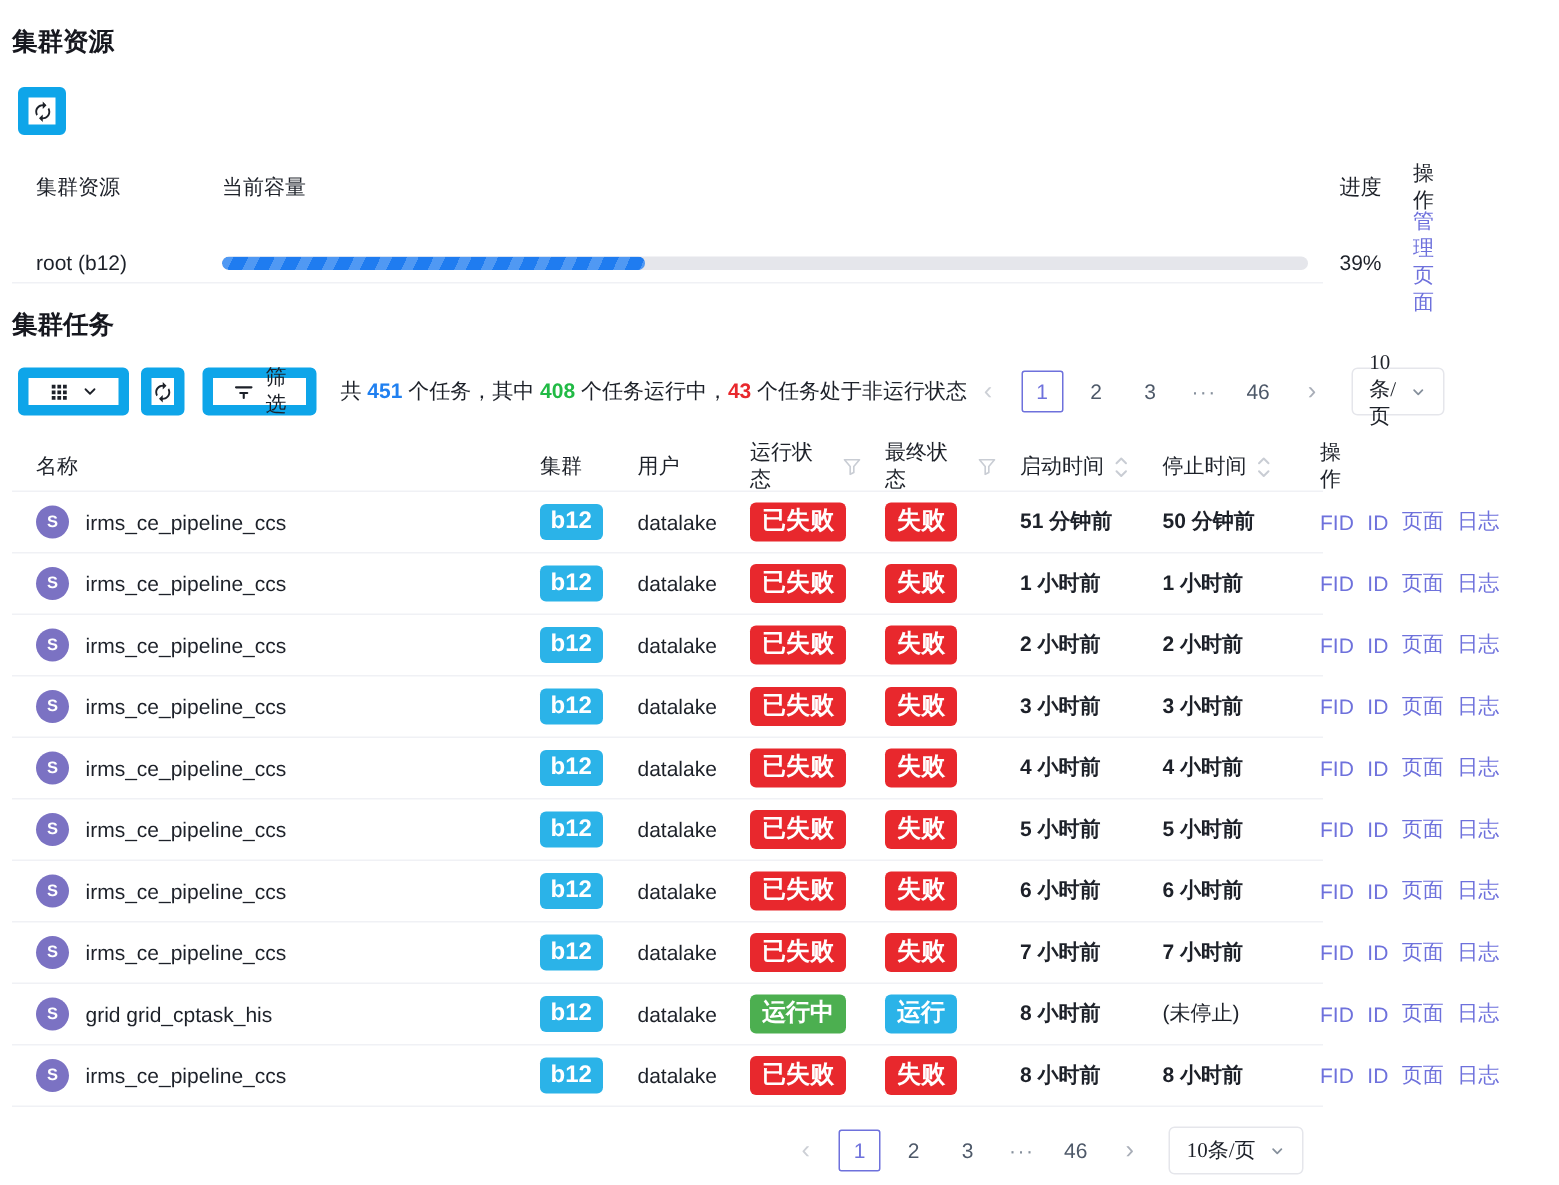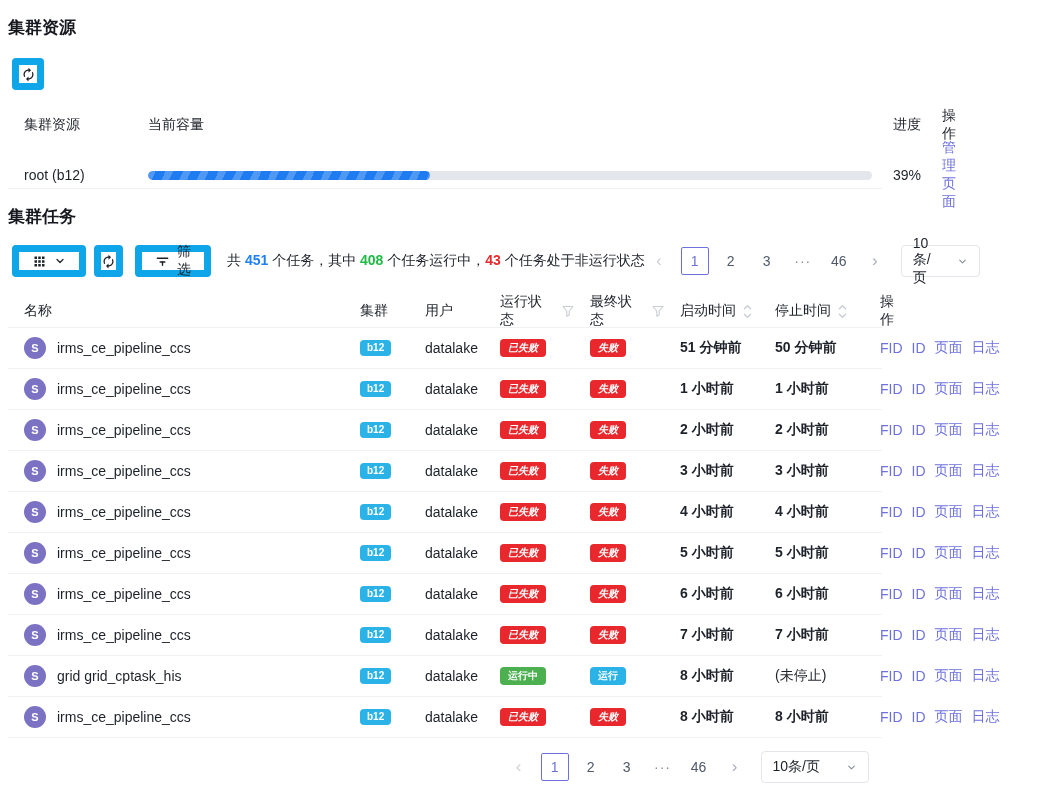--- a/index.html
+++ b/index.html
@@ -56,22 +56,22 @@
   .pg-btn {
     min-width:28px; height:28px; border:none; background:transparent; color:#4e5969;
     font-size:14px; display:inline-flex; align-items:center; justify-content:center;
     border-radius:2px; cursor:pointer;
   }
   .pg-arrow { font-size:17px; color:#a9aeb8; }
   .pg-arrow.disabled { color:#cdd0d6; cursor:default; }
   .pg-num.active { border:1px solid var(--purple,#6e71dc); color:var(--purple,#6e71dc); }
   .pg-ellipsis { color:#86909c; letter-spacing:1px; }
   .page-size {
-    display:inline-flex; align-items:center; gap:26px; height:32px; padding:0 11px;
-    border:1px solid #e5e6eb; border-radius:4px; margin-left:12px; cursor:pointer; background:#fff;
+    display:inline-flex; align-items:center; gap:9px; height:32px; padding:0 11px;
+    border:1px solid #e5e6eb; border-radius:4px; margin-left:12px; cursor:pointer; background:#fff;font-family:Liberation Serif, serif;
   }
   .pagination-wrap { display:flex; align-items:center; margin-right:13px; }
 
   
   .task-table { margin-top:16px; }
   .t-header, .trow {
     display:grid; grid-template-columns:336px 65px 75px 90px 90px 95px 105px 1fr;
     align-items:center;
   }
   .t-header { height:35px; font-weight:500; border-bottom:1px solid #f0f1f5; }
@@ -79,25 +79,25 @@
   .c { padding-left:16px; display:flex; align-items:center; }
   .hcell { display:flex; align-items:center; gap:7px; }
   .name { gap:11px; }
   .avatar {
     width:22px; height:22px; border-radius:50%; background:var(--avatar,#7b72c3);
     color:#fff; font-size:11px; font-weight:600; display:inline-flex;
     align-items:center; justify-content:center; flex:none;
   }
   .badge {
     display:inline-flex; align-items:center; justify-content:center;
-    color:#fff; font-size:10px; font-weight:600; border-radius:4px;
+    color:#fff; font-size:16px; font-weight:600; border-radius:4px;
     padding:3px 8px; line-height:1.2; white-space:nowrap;
   }
   .cluster-badge { background:var(--cyan,#2bb3e8); font-weight:700; padding:2px 7px; }
-  .b-red   { background:var(--red,#e8282d);font-style:italic; }
+  .b-red   { background:var(--red,#e8282d); }
   .b-green { background:var(--green,#4caf50); }
   .b-cyan  { background:var(--cyan,#2bb3e8); }
   .time { font-weight:600; }
   .time.muted { font-weight:400; }
   .c.action { gap:9px; }
   .op-link { color:var(--purple,#6e71dc); text-decoration:none; cursor:pointer; white-space:nowrap; }
 
   .bottom-bar { display:flex; justify-content:flex-end; margin-top:13px; }
 </style>
 </head>

